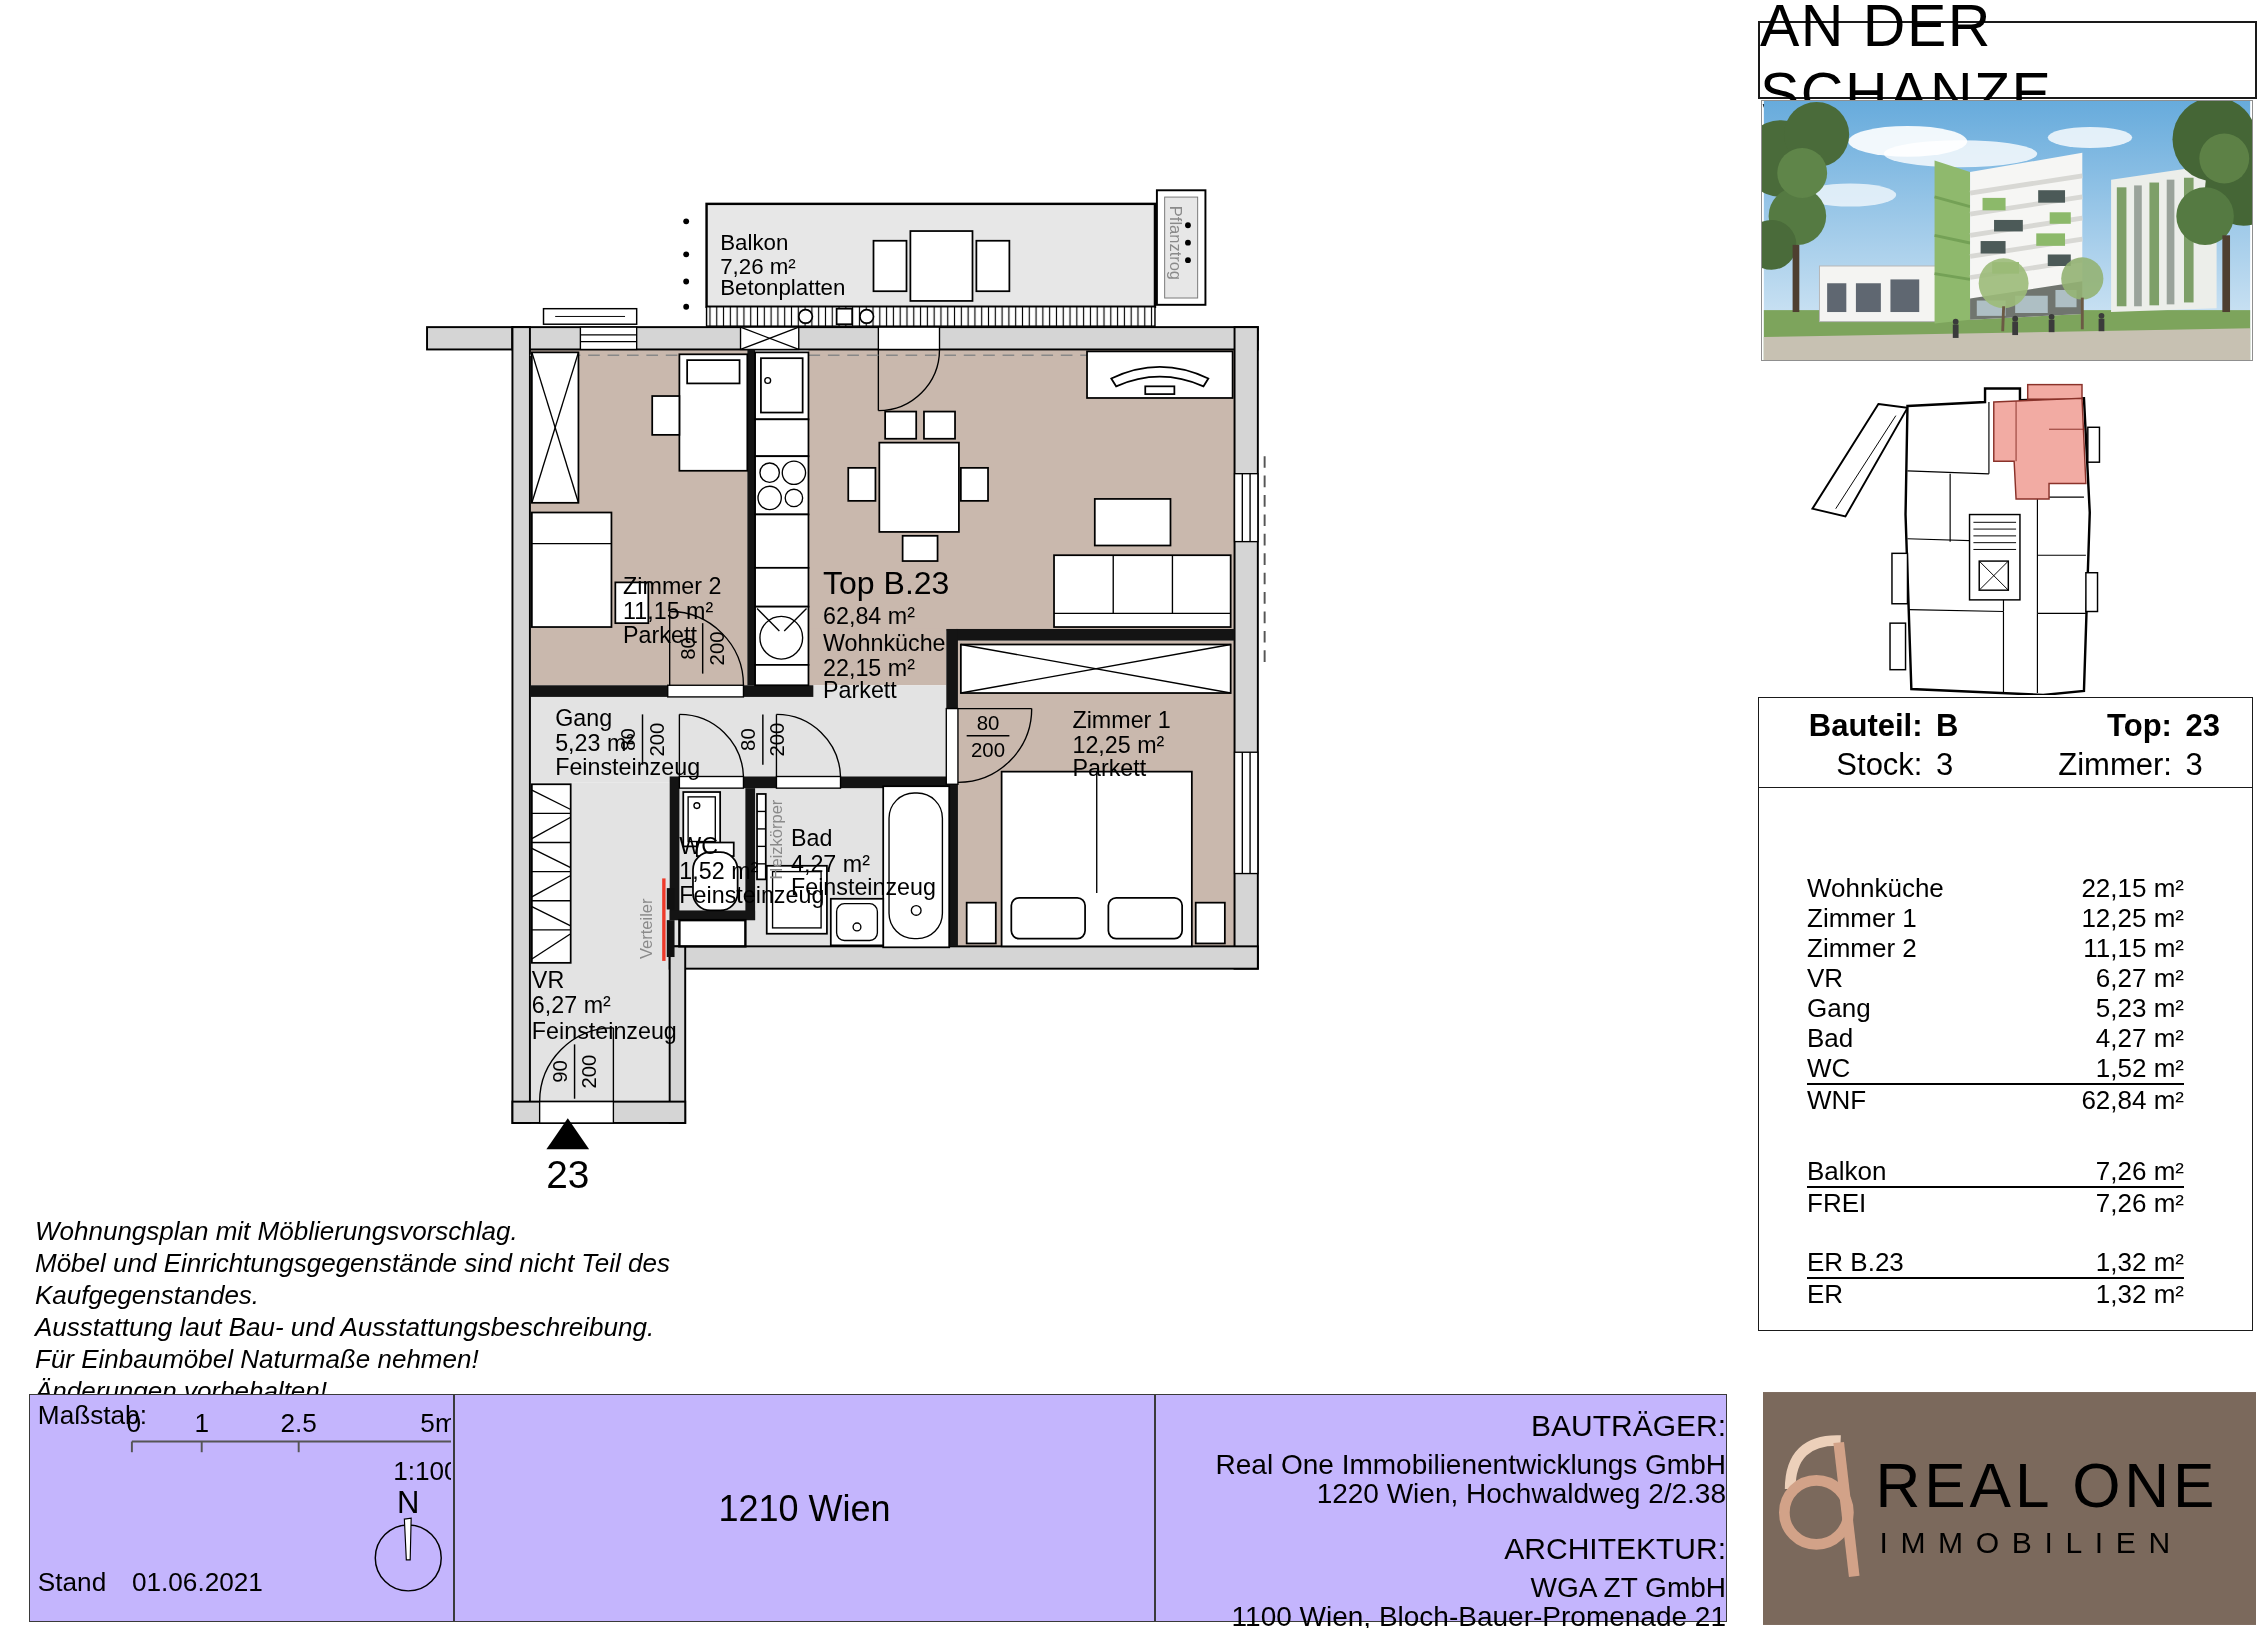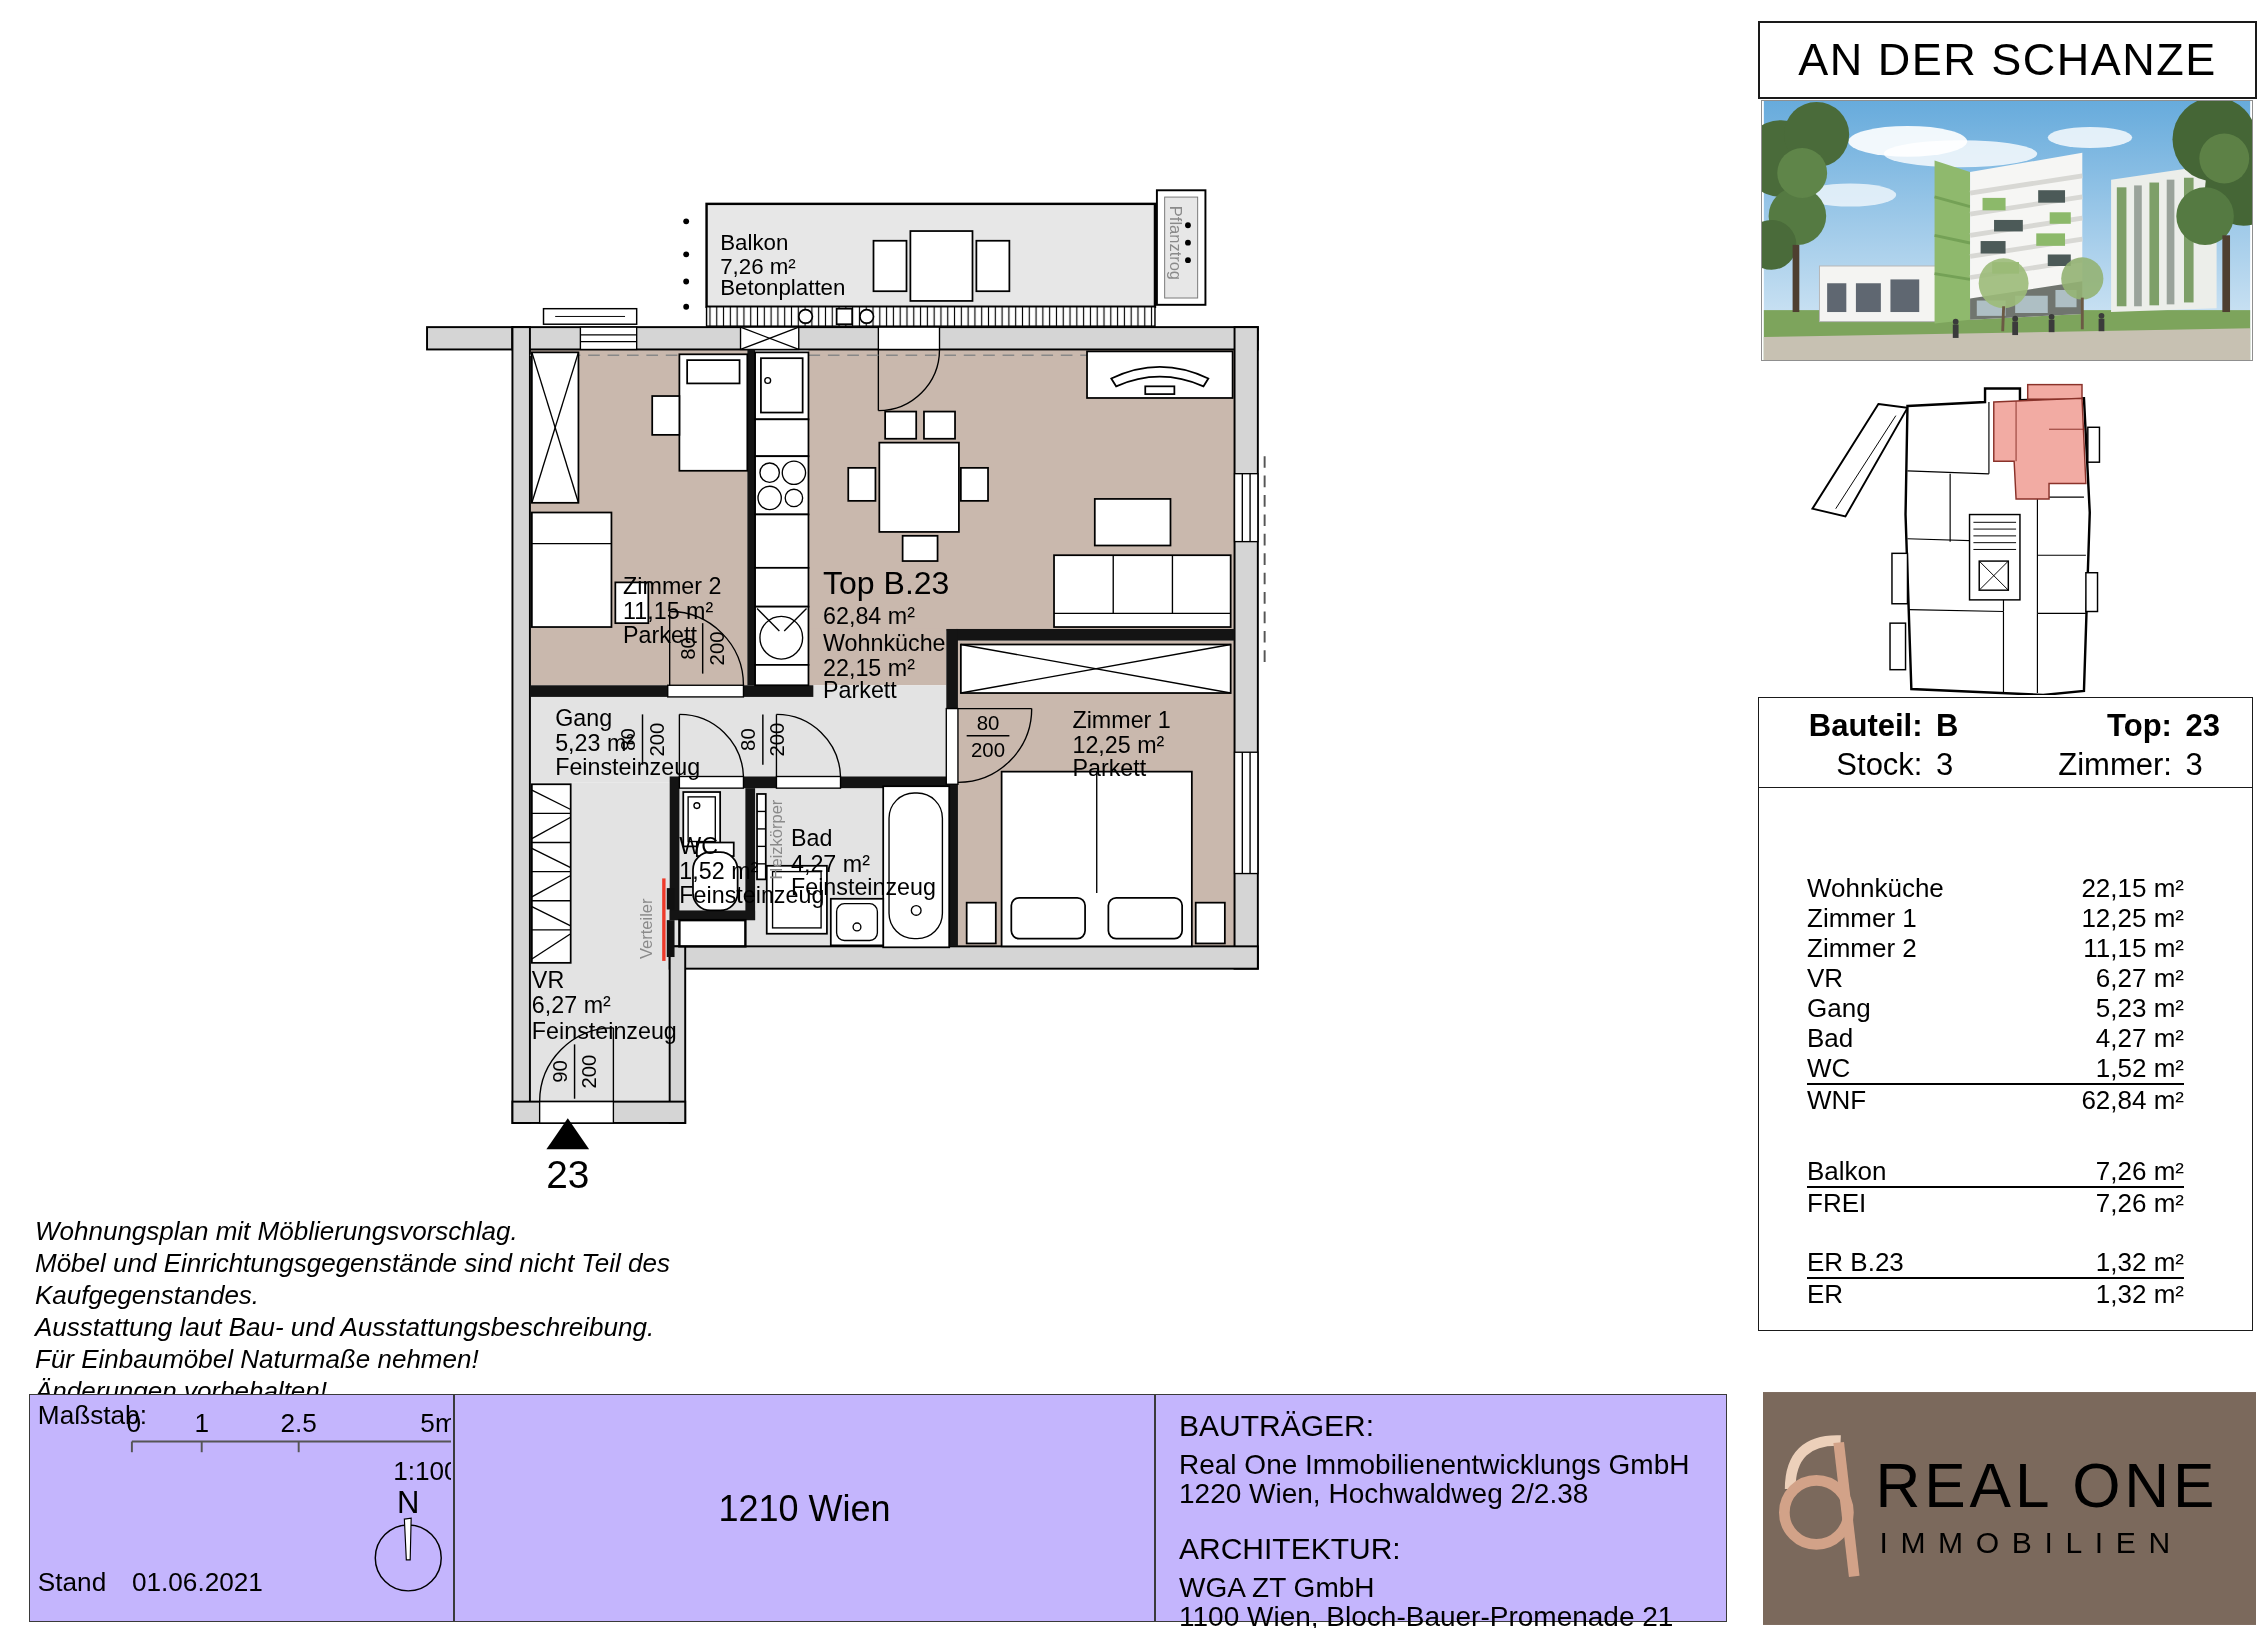--- a/index.html
+++ b/index.html
@@ -12,42 +12,42 @@
   .lbl-top{font-size:33px;}
   .lbl-door{font-size:21px;}
   .lbl-xs{font-size:17px;fill:#8a8a8a;}
   .furn{fill:#fff;stroke:#000;stroke-width:1.8;}
   .thin{stroke:#000;stroke-width:1.4;fill:none;}
   .iw{fill:#141414;}
   .xw{fill:#d5d5d5;stroke:#000;stroke-width:2;}
   .gap{fill:#fff;stroke:#000;stroke-width:1.4;}
   
   .title-box{left:1758px;top:21.3px;width:495px;height:74px;border:2.9px solid #1a1a1a;
-             display:flex;align-items:center;justify-content:center;font-size:45px;letter-spacing:1.5px;text-align:right;}
+             display:flex;align-items:center;justify-content:center;font-size:59px;letter-spacing:1.5px;}
   .info-box{left:1758px;top:697px;width:495px;height:91px;border:1.9px solid #1a1a1a;box-sizing:border-box;
             display:flex;justify-content:space-between;padding:7.8px 17.5px 0 17.5px;font-size:31px;}
   .info-col{display:flex;flex-direction:column;line-height:39px;}
   .info-row{display:flex;}
   .info-row .il{width:146px;text-align:right;}
   .info-row .iv{margin-left:13.6px;min-width:49px;}
   .bold{font-weight:bold;}
   .table-box{left:1758px;top:788px;width:495px;height:543px;border:1.9px solid #1a1a1a;border-top:none;box-sizing:border-box;}
   .area-table{position:absolute;left:1807px;top:873px;width:377px;font-size:26px;}
   .arow{display:flex;justify-content:space-between;line-height:30px;height:30px;}
   .asep{border-top:2.9px solid #000;}
   .agap1{margin-top:41px;}
   .agap2{margin-top:29px;}
   
   .disclaimer{left:35px;top:1215px;width:640px;font-size:26px;font-style:italic;line-height:32px;}
   
   .bbox{border:1.9px solid #3a3a3a;box-sizing:border-box;background:#c4b5fd;}
   .b-scale{left:29px;top:1394px;width:425px;height:228px;}
   .b-addr{left:454px;top:1394px;width:701px;height:228px;display:flex;flex-direction:column;
           align-items:center;justify-content:center;font-size:36px;line-height:45px;}
-  .b-dev{left:1155px;top:1394px;width:572px;height:228px;padding:5.8px 0 0 23px;}
+  .b-dev{left:1155px;top:1394px;width:572px;height:228px;padding:5.8px 0 0 23px;text-align:right;}
   .b-dev .h{font-size:30px;margin:7.8px 0 7.8px 0;}
   .b-dev .t{font-size:28px;line-height:29px;}
   .b-dev .sp{height:15.5px;}
   .photo-frame{left:1761px;top:100px;width:492px;height:261px;border:1px solid #8f8f8f;box-sizing:border-box;}
 </style>
 </head>
 <body>
 
 <div class="page">
 

